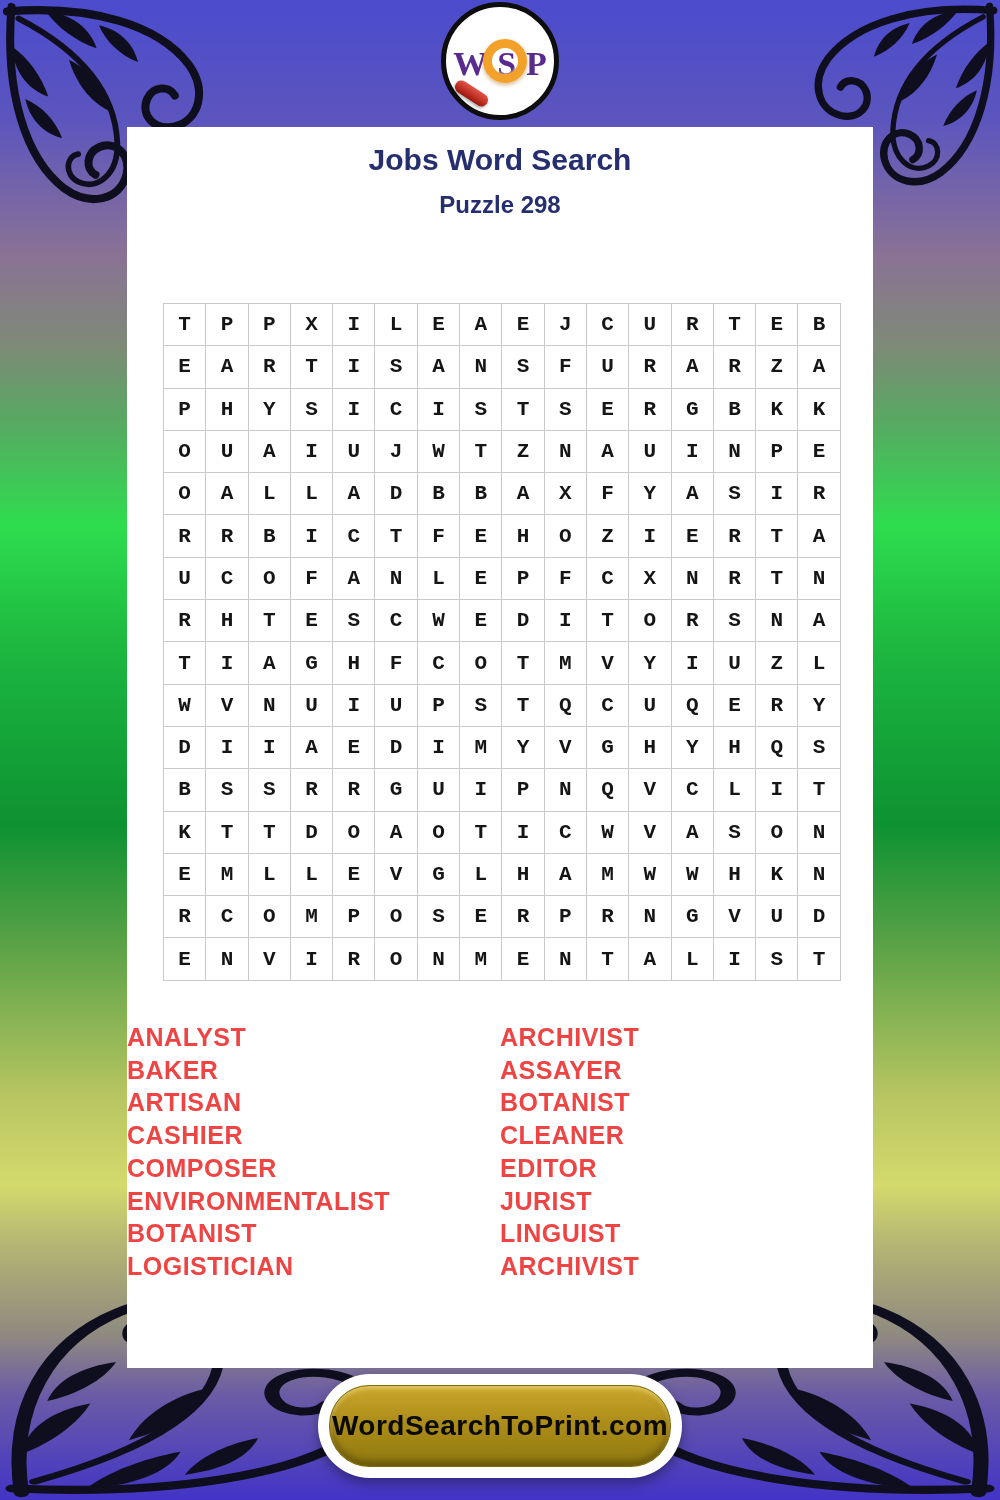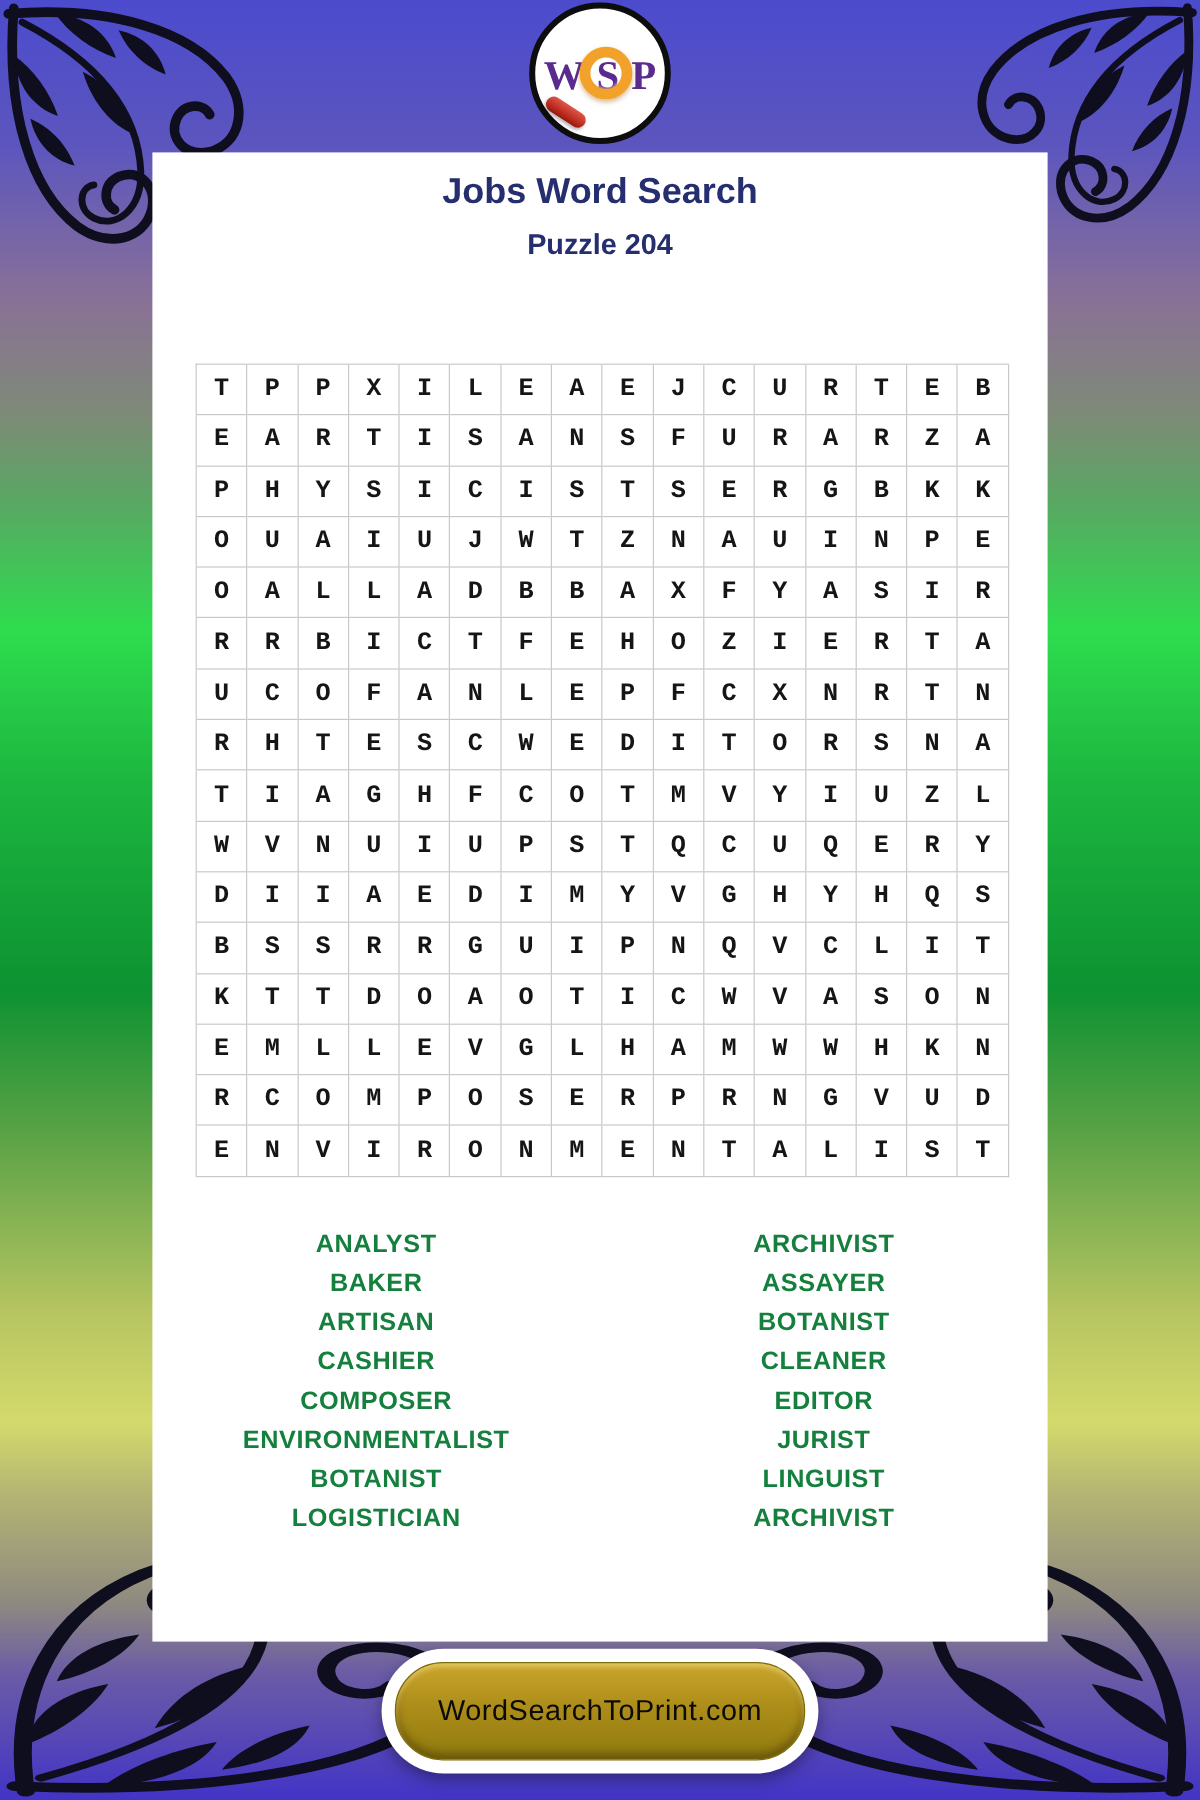--- a/index.html
+++ b/index.html
@@ -50,37 +50,37 @@
   }
   .cell {
     border-right:1px solid #c9c9c9; border-bottom:1px solid #c9c9c9;
     display:flex; align-items:center; justify-content:center;
     font-family:"Liberation Mono", monospace; font-weight:bold; font-size:21px; color:#151515;
   }
 
   
   .words { position:absolute; left:0; top:894px; width:746px; display:grid; grid-template-columns:1fr 1fr; }
   .word-col { display:flex; flex-direction:column; }
-  .word { text-align:center; line-height:32.7px; font-size:21px; font-weight:bold; color:#15803d; letter-spacing:.5px; }
+  .word { text-align:left; line-height:32.7px; font-size:25px; font-weight:bold; color:#ef4444; letter-spacing:.5px; }
 
   
   .btn-outer {
     position:absolute; left:318px; top:1374px; width:364px; height:104px;
     border-radius:52px; background:#ffffff; z-index:3; cursor:pointer;
     display:flex; align-items:center; justify-content:center;
     box-shadow:0 5px 12px rgba(0,0,0,.35);
   }
   .btn-inner {
     width:340px; height:80px; border-radius:40px;
     background:linear-gradient(180deg,#caa62c 0%, #ad8d1a 45%, #8f7a0e 100%);
     border:1px solid #7e6c0c;
     box-shadow: inset 0 3px 4px rgba(255,236,150,.5), inset 0 -5px 7px rgba(55,42,0,.45);
     display:flex; align-items:center; justify-content:center;
   }
-  .btn-label { font-size:24px; font-weight:normal; color:#0c0a05; letter-spacing:.5px; }
+  .btn-label { font-size:28px; font-weight:bold; color:#0c0a05; letter-spacing:.5px; }
 </style>
 </head>
 <body>
 
 <div class="page">
 
   <svg class="flourishes" viewBox="0 0 1000 1500" xmlns="http://www.w3.org/2000/svg">
     <defs>
       <g id="flourish" stroke="#0f0e1e" fill="none" stroke-linecap="round">
         <path stroke-width="7" d="M6,10 C80,4 138,22 164,56 C180,78 174,104 152,110 C134,114 122,100 128,86 C133,75 147,74 152,83"></path>
@@ -106,21 +106,21 @@
         <span>S</span>
         <span>P</span>
       </div>
       <div class="magnifier-ring"></div>
       <div class="magnifier-handle"></div>
     </div>
   </div>
 
   <div class="card">
     <h1 class="title">Jobs Word Search</h1>
-    <h2 class="subtitle">Puzzle 204</h2>
+    <h2 class="subtitle">Puzzle 298</h2>
 
     <div class="grid">
         <div class="cell">T</div>
         <div class="cell">P</div>
         <div class="cell">P</div>
         <div class="cell">X</div>
         <div class="cell">I</div>
         <div class="cell">L</div>
         <div class="cell">E</div>
         <div class="cell">A</div>

